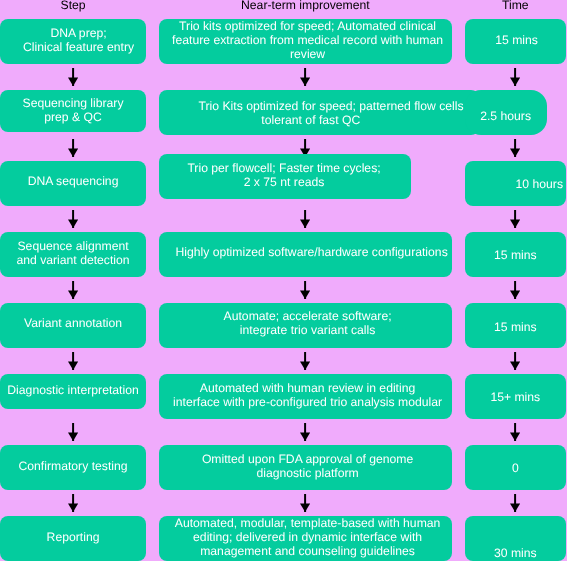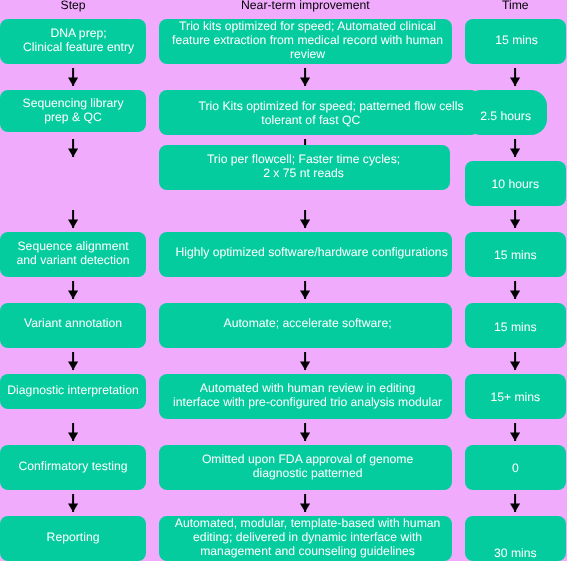--- a/index.html
+++ b/index.html
@@ -108,40 +108,45 @@
       <span class="line">2.5 hours</span>
     </div>
   </div>
   <div class="arrow" style="left:510.2px;top:139.3px;width:10.2px;height:18.1px">
       <svg width="10.2" height="18.1" viewBox="0 0 10.2 18.1" aria-hidden="true">
         <path d="M4.1 0 H6.1 V18.1 H4.1 Z"></path>
         <path d="M0 9.5 H10.2 L5.1 17.9 Z"></path>
       </svg>
     </div>
 
+  <div class="node" style="left:0.4px;top:161px;width:145.3px;height:45px;border-radius:8px">
+    <div class="lines" style="top:-2.5px;">
+      <span class="line">DNA sequencing</span>
+    </div>
+  </div>
   <div class="arrow" style="left:67.95px;top:210.3px;width:10.2px;height:18.1px">
       <svg width="10.2" height="18.1" viewBox="0 0 10.2 18.1" aria-hidden="true">
         <path d="M4.1 0 H6.1 V18.1 H4.1 Z"></path>
         <path d="M0 9.5 H10.2 L5.1 17.9 Z"></path>
       </svg>
     </div>
-  <div class="node" style="left:159.2px;top:145px;width:291px;height:45px;border-radius:8px">
+  <div class="node" style="left:159.2px;top:154px;width:252px;height:45px;border-radius:8px">
     <div class="lines" style="left:-1.2px;">
       <span class="line">Trio per flowcell; Faster time cycles;</span>
       <span class="line">2 x 75 nt reads</span>
     </div>
   </div>
   <div class="arrow" style="left:300.3px;top:210.3px;width:10.2px;height:18.1px">
       <svg width="10.2" height="18.1" viewBox="0 0 10.2 18.1" aria-hidden="true">
         <path d="M4.1 0 H6.1 V18.1 H4.1 Z"></path>
         <path d="M0 9.5 H10.2 L5.1 17.9 Z"></path>
       </svg>
     </div>
   <div class="node" style="left:464.6px;top:161px;width:101.4px;height:45px;border-radius:8px">
-    <div class="lines" style="top:0.0px;">
+    <div class="lines" style="top:0.0px;text-align:right;">
       <span class="line">10 hours</span>
     </div>
   </div>
   <div class="arrow" style="left:510.2px;top:210.3px;width:10.2px;height:18.1px">
       <svg width="10.2" height="18.1" viewBox="0 0 10.2 18.1" aria-hidden="true">
         <path d="M4.1 0 H6.1 V18.1 H4.1 Z"></path>
         <path d="M0 9.5 H10.2 L5.1 17.9 Z"></path>
       </svg>
     </div>
 
@@ -187,20 +192,21 @@
   </div>
   <div class="arrow" style="left:67.95px;top:352.3px;width:10.2px;height:18.1px">
       <svg width="10.2" height="18.1" viewBox="0 0 10.2 18.1" aria-hidden="true">
         <path d="M4.1 0 H6.1 V18.1 H4.1 Z"></path>
         <path d="M0 9.5 H10.2 L5.1 17.9 Z"></path>
       </svg>
     </div>
   <div class="node" style="left:159.2px;top:303px;width:292.4px;height:45px;border-radius:8px">
     <div class="lines" style="left:2.2px;top:-2.15px;">
       <span class="line">Automate; accelerate software;</span>
+      <span class="line">integrate trio variant calls</span>
     </div>
   </div>
   <div class="arrow" style="left:300.3px;top:352.3px;width:10.2px;height:18.1px">
       <svg width="10.2" height="18.1" viewBox="0 0 10.2 18.1" aria-hidden="true">
         <path d="M4.1 0 H6.1 V18.1 H4.1 Z"></path>
         <path d="M0 9.5 H10.2 L5.1 17.9 Z"></path>
       </svg>
     </div>
   <div class="node" style="left:464.6px;top:303px;width:101.4px;height:45px;border-radius:8px">
     <div class="lines" style="top:1.5px;">
@@ -256,21 +262,21 @@
   </div>
   <div class="arrow" style="left:67.95px;top:494.3px;width:10.2px;height:18.1px">
       <svg width="10.2" height="18.1" viewBox="0 0 10.2 18.1" aria-hidden="true">
         <path d="M4.1 0 H6.1 V18.1 H4.1 Z"></path>
         <path d="M0 9.5 H10.2 L5.1 17.9 Z"></path>
       </svg>
     </div>
   <div class="node" style="left:159.2px;top:445px;width:292.4px;height:45px;border-radius:8px">
     <div class="lines" style="left:2.2px;">
       <span class="line">Omitted upon FDA approval of genome</span>
-      <span class="line">diagnostic patterned</span>
+      <span class="line">diagnostic platform</span>
     </div>
   </div>
   <div class="arrow" style="left:300.3px;top:494.3px;width:10.2px;height:18.1px">
       <svg width="10.2" height="18.1" viewBox="0 0 10.2 18.1" aria-hidden="true">
         <path d="M4.1 0 H6.1 V18.1 H4.1 Z"></path>
         <path d="M0 9.5 H10.2 L5.1 17.9 Z"></path>
       </svg>
     </div>
   <div class="node" style="left:464.6px;top:445px;width:101.4px;height:45px;border-radius:8px">
     <div class="lines" style="top:0.0px;">

